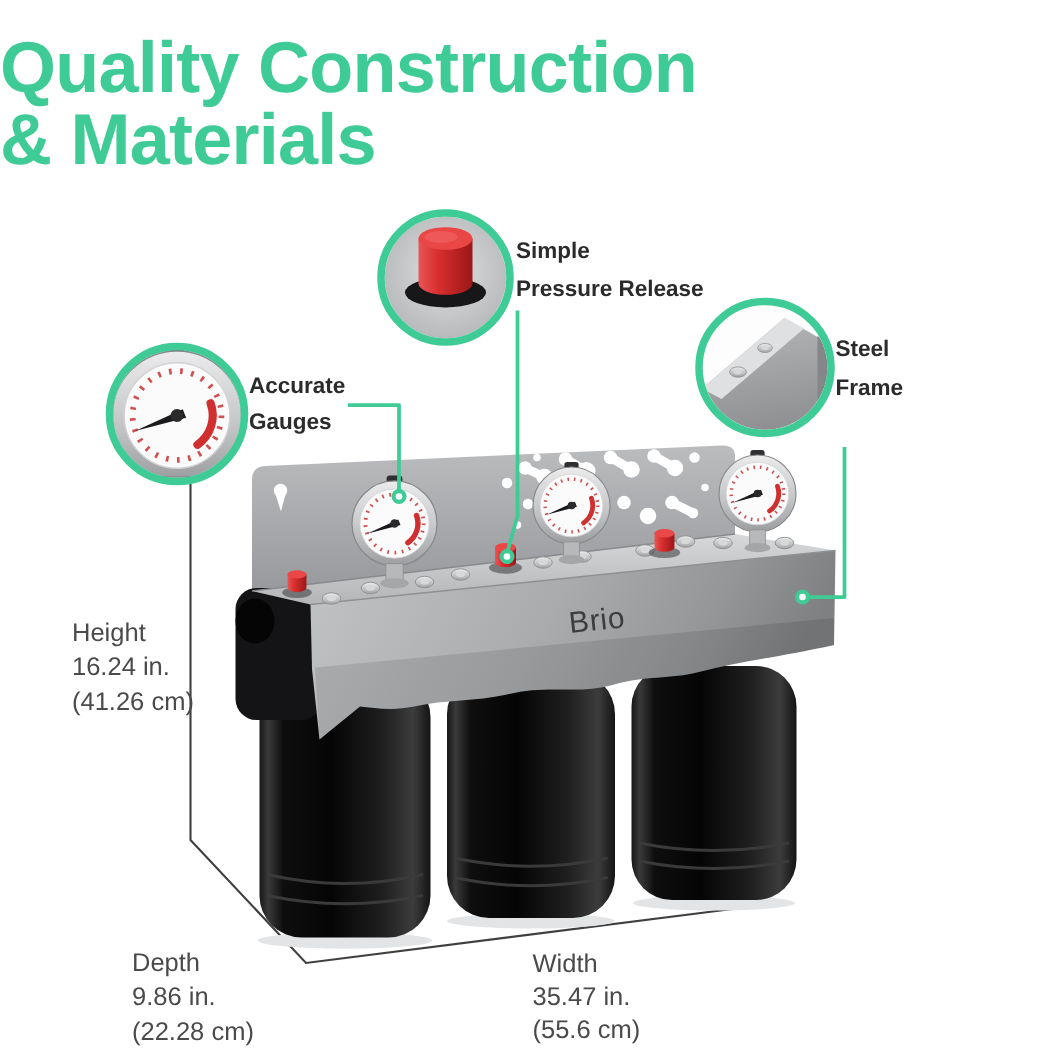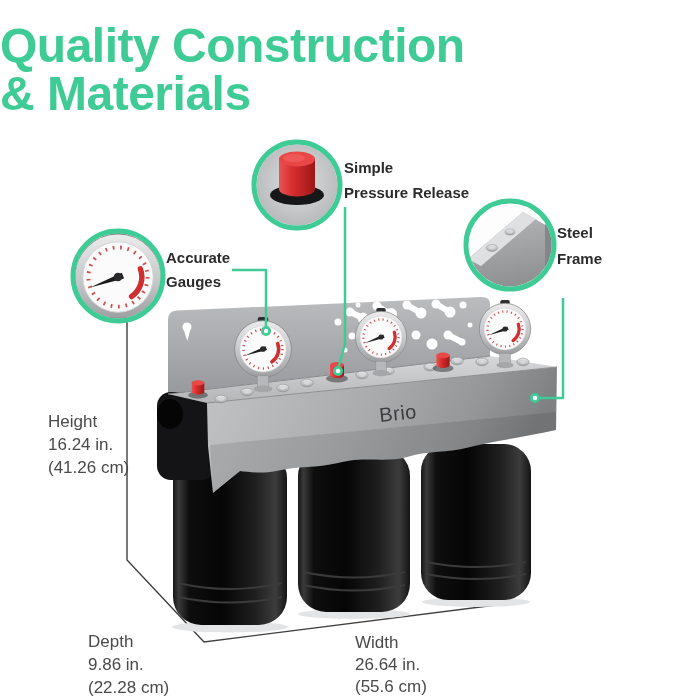--- a/index.html
+++ b/index.html
@@ -285,17 +285,17 @@
     <div>16.24 in.</div>
     <div>(41.26 cm)</div>
   </div>
   <div class="dim-label dim-depth">
     <div>Depth</div>
     <div>9.86 in.</div>
     <div>(22.28 cm)</div>
   </div>
   <div class="dim-label dim-width">
     <div>Width</div>
-    <div>26.64 in.</div>
+    <div>35.47 in.</div>
     <div>(55.6 cm)</div>
   </div>
 
 </div>
 
 </body></html>

